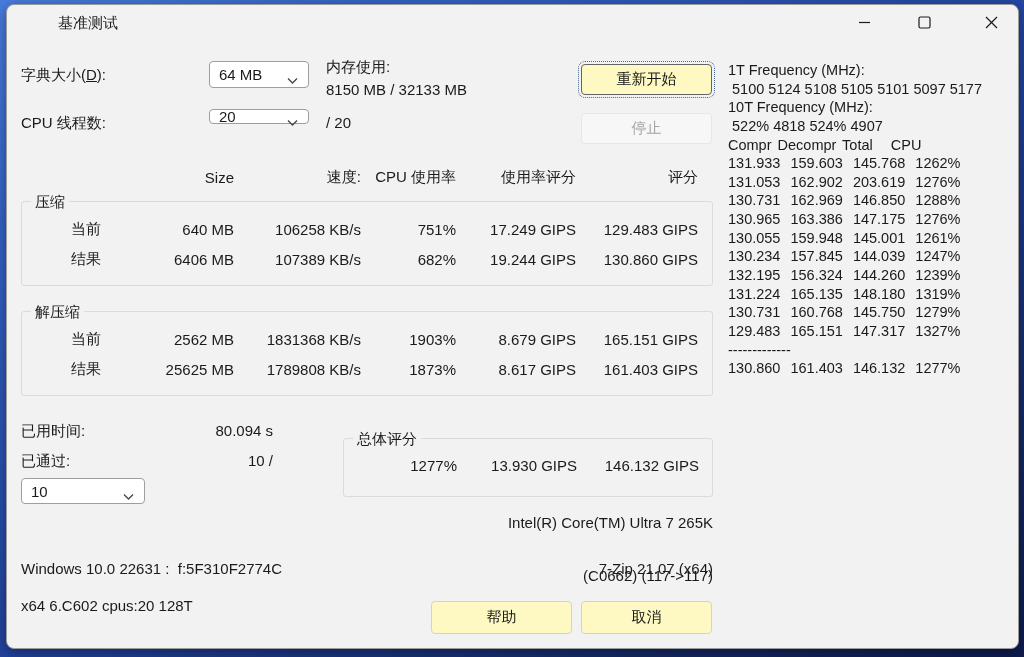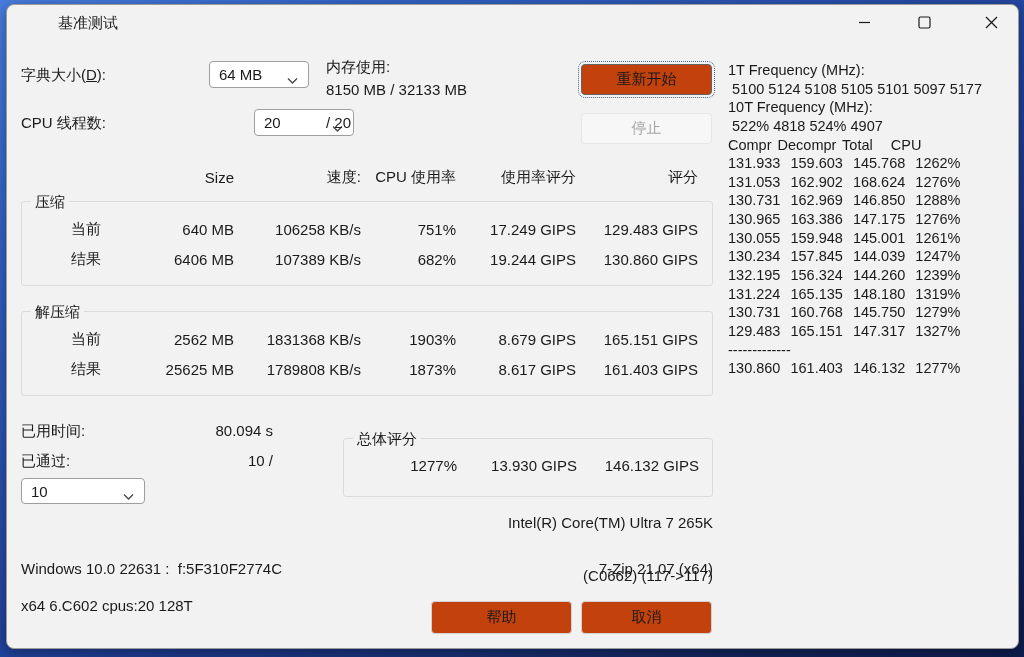--- a/index.html
+++ b/index.html
@@ -24,25 +24,25 @@
 
   .lbl { position:absolute; font-size:15px; white-space:pre; }
   .accesskey { text-decoration:underline; }
 
   .combo {
     position:absolute; background:#ffffff; border:1px solid #9e9e9e; border-radius:4px;
     font-size:15px; display:flex; align-items:center; padding:0 9px;
   }
   .combo .chev { position:absolute; right:10px; top:50%; margin-top:-4px; }
   .cb-dict    { left:202px; top:56px;  width:100px; height:27px; }
-  .cb-threads { left:202px; top:104px; width:100px; height:27px;margin-left:45px; }
+  .cb-threads { left:202px; top:104px; width:100px; height:15px; }
   .cb-passes  { left:14px;  top:473px; width:124px; height:26px; }
 
   .btn {
-    position:absolute; background:#c2410c; border:1px solid #d2d2d2; border-radius:4px;
+    position:absolute; background:#fef9c3; border:1px solid #d2d2d2; border-radius:4px;
     font-size:15px; display:flex; align-items:center; justify-content:center;
   }
   .btn-restart { left:574px; top:59px;  width:131px; height:31px;
     border:1px solid #646464; outline:1px dotted #49648e; outline-offset:2px; }
   .btn-stop { left:574px; top:108px; width:131px; height:31px;
     background:#f7f7f7; border:1px solid #e6e6e6; color:#a5a5a5; }
   .btn-help   { left:424px; top:596px; width:141px; height:33px; }
   .btn-cancel { left:574px; top:596px; width:131px; height:33px; }
 
   .log { position:absolute; left:721px; top:56px; width:290px; font-size:14.5px; }
@@ -129,21 +129,21 @@
   <div class="btn btn-restart">重新开始</div>
   <div class="btn btn-stop">停止</div>
 
   <div class="log">
     <div class="log-line">1T Frequency (MHz):</div>
     <div class="log-line"> 5100 5124 5108 5105 5101 5097 5177</div>
     <div class="log-line">10T Frequency (MHz):</div>
     <div class="log-line"> 522% 4818 524% 4907</div>
     <div class="log-line cols">Compr Decompr Total   CPU</div>
     <div class="log-line vals">131.933 159.603 145.768 1262%</div>
-    <div class="log-line vals">131.053 162.902 168.624 1276%</div>
+    <div class="log-line vals">131.053 162.902 203.619 1276%</div>
     <div class="log-line vals">130.731 162.969 146.850 1288%</div>
     <div class="log-line vals">130.965 163.386 147.175 1276%</div>
     <div class="log-line vals">130.055 159.948 145.001 1261%</div>
     <div class="log-line vals">130.234 157.845 144.039 1247%</div>
     <div class="log-line vals">132.195 156.324 144.260 1239%</div>
     <div class="log-line vals">131.224 165.135 148.180 1319%</div>
     <div class="log-line vals">130.731 160.768 145.750 1279%</div>
     <div class="log-line vals">129.483 165.151 147.317 1327%</div>
     <div class="log-line">-------------</div>
     <div class="log-line vals">130.860 161.403 146.132 1277%</div>

